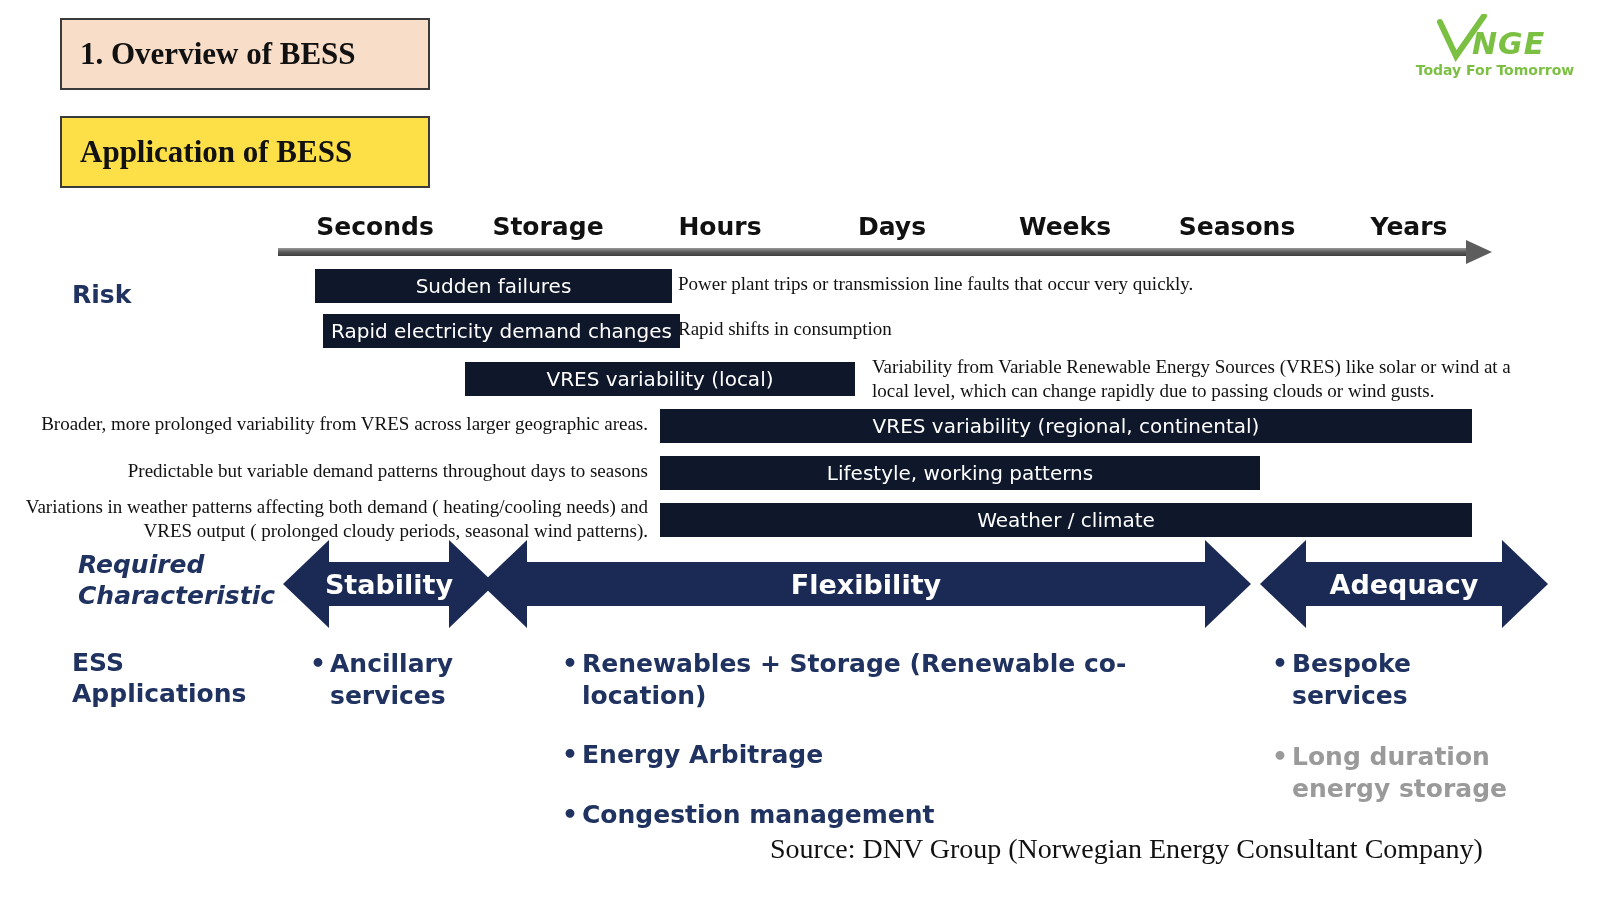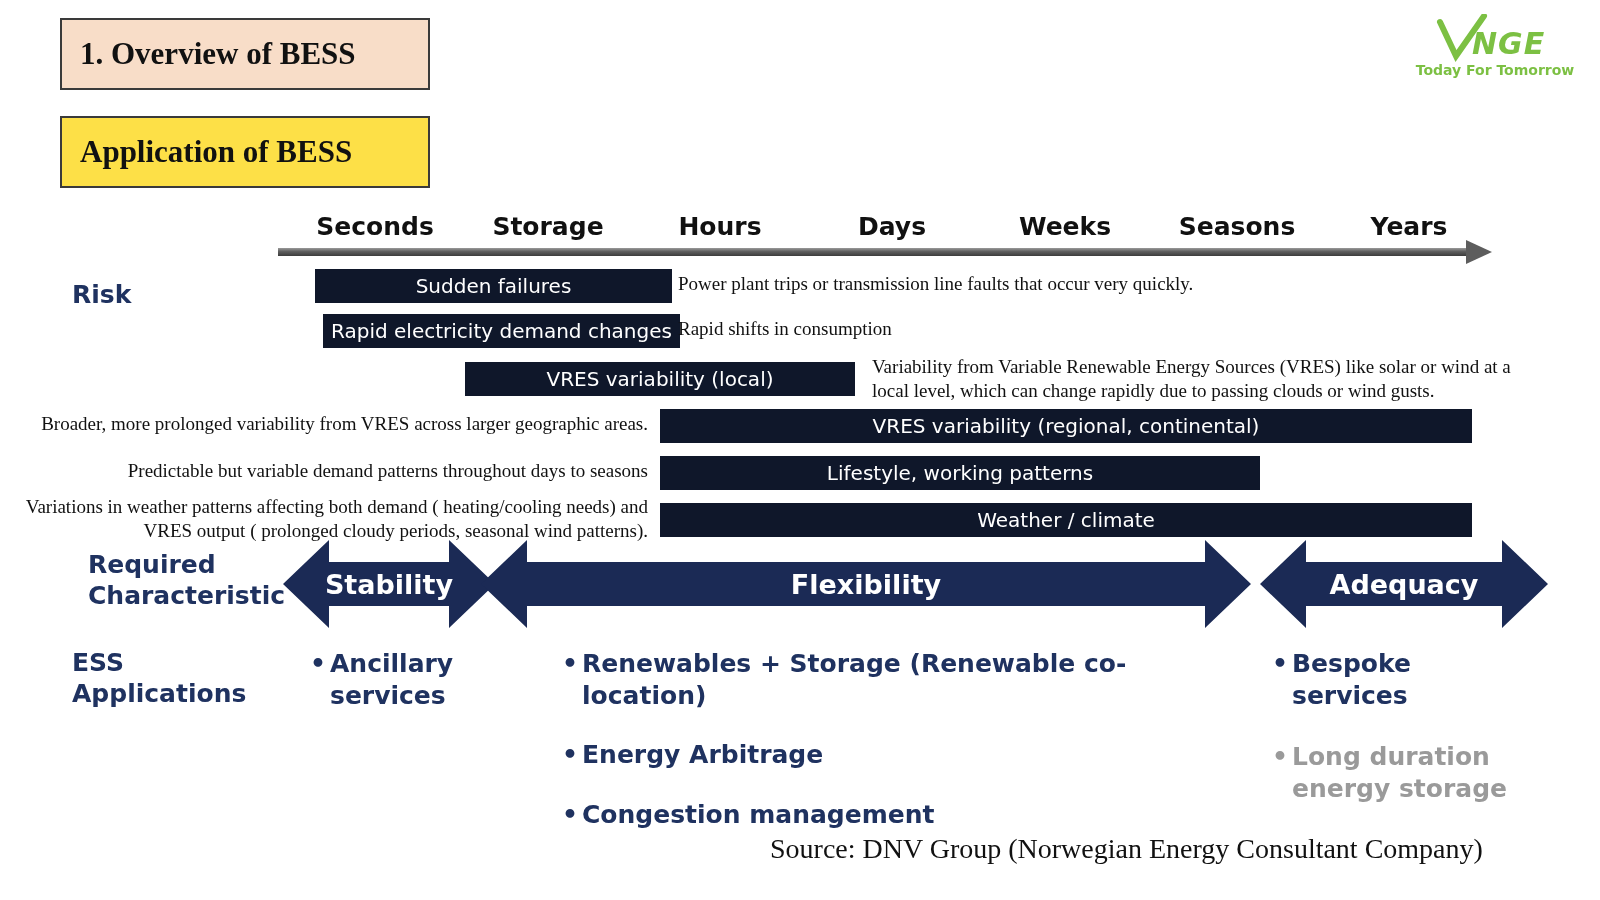--- a/index.html
+++ b/index.html
@@ -162,21 +162,21 @@
   <div class="bar" style="left:660px;top:456px;width:600px;">Lifestyle, working patterns</div>
   <div class="bar" style="left:660px;top:503px;width:812px;">Weather / climate</div>
 
   <div class="desc" style="left:678px;top:272px;width:620px;">Power plant trips or transmission line faults that occur very quickly.</div>
   <div class="desc" style="left:678px;top:317px;width:620px;">Rapid shifts in consumption</div>
   <div class="desc" style="left:872px;top:355px;width:660px;">Variability from Variable Renewable Energy Sources (VRES) like solar or wind at a local level, which can change rapidly due to passing clouds or wind gusts.</div>
   <div class="desc right" style="left:18px;top:412px;width:630px;text-align:right;">Broader, more prolonged variability from VRES across larger geographic areas.</div>
   <div class="desc right" style="left:18px;top:459px;width:630px;">Predictable but variable demand patterns throughout days to seasons</div>
   <div class="desc right" style="left:0px;top:495px;width:648px;">Variations in weather patterns affecting both demand ( heating/cooling needs) and VRES output ( prolonged cloudy periods, seasonal wind patterns).</div>
 
-  <div class="row-label" style="left:88px;top:550px;">
+  <div class="row-label" style="left:78px;top:550px;font-style:italic;">
     <div>Required</div>
     <div>Characteristic</div>
   </div>
 
   <div class="arrow-band">
 
     <div class="arrow" style="left:283px;width:212px;">
       <svg width="212" height="88" viewBox="0 0 212 88">
         <polygon points="0,44 46,0 46,22 166,22 166,0 212,44 166,88 166,66 46,66 46,88" fill="#1b2a55"></polygon>
       </svg>

